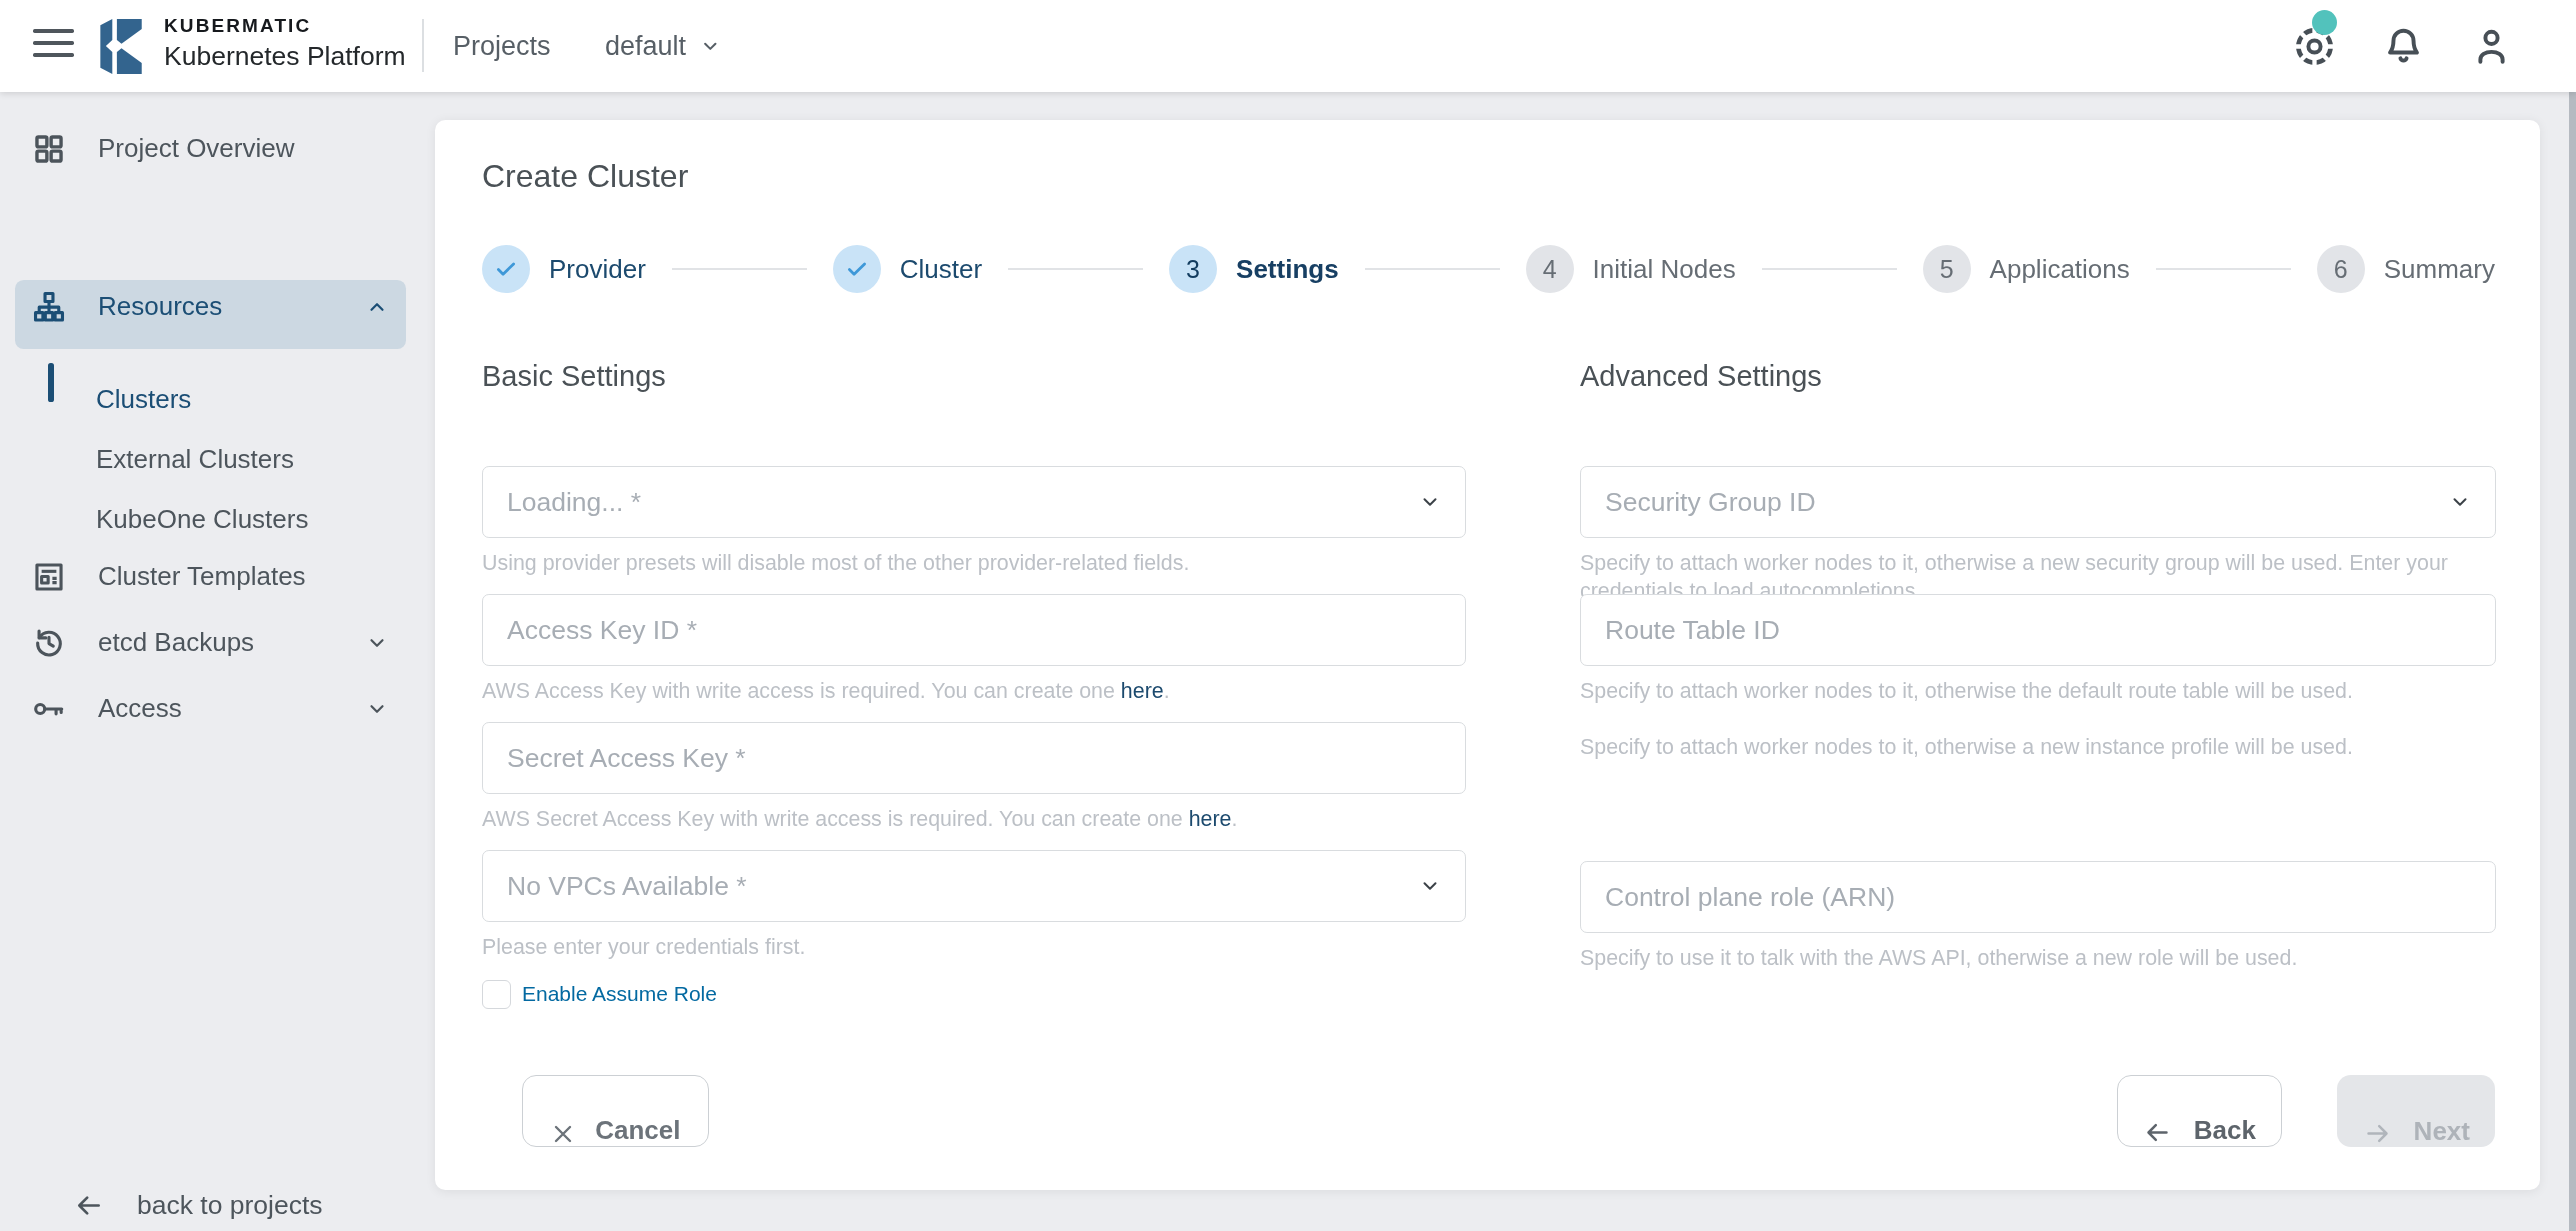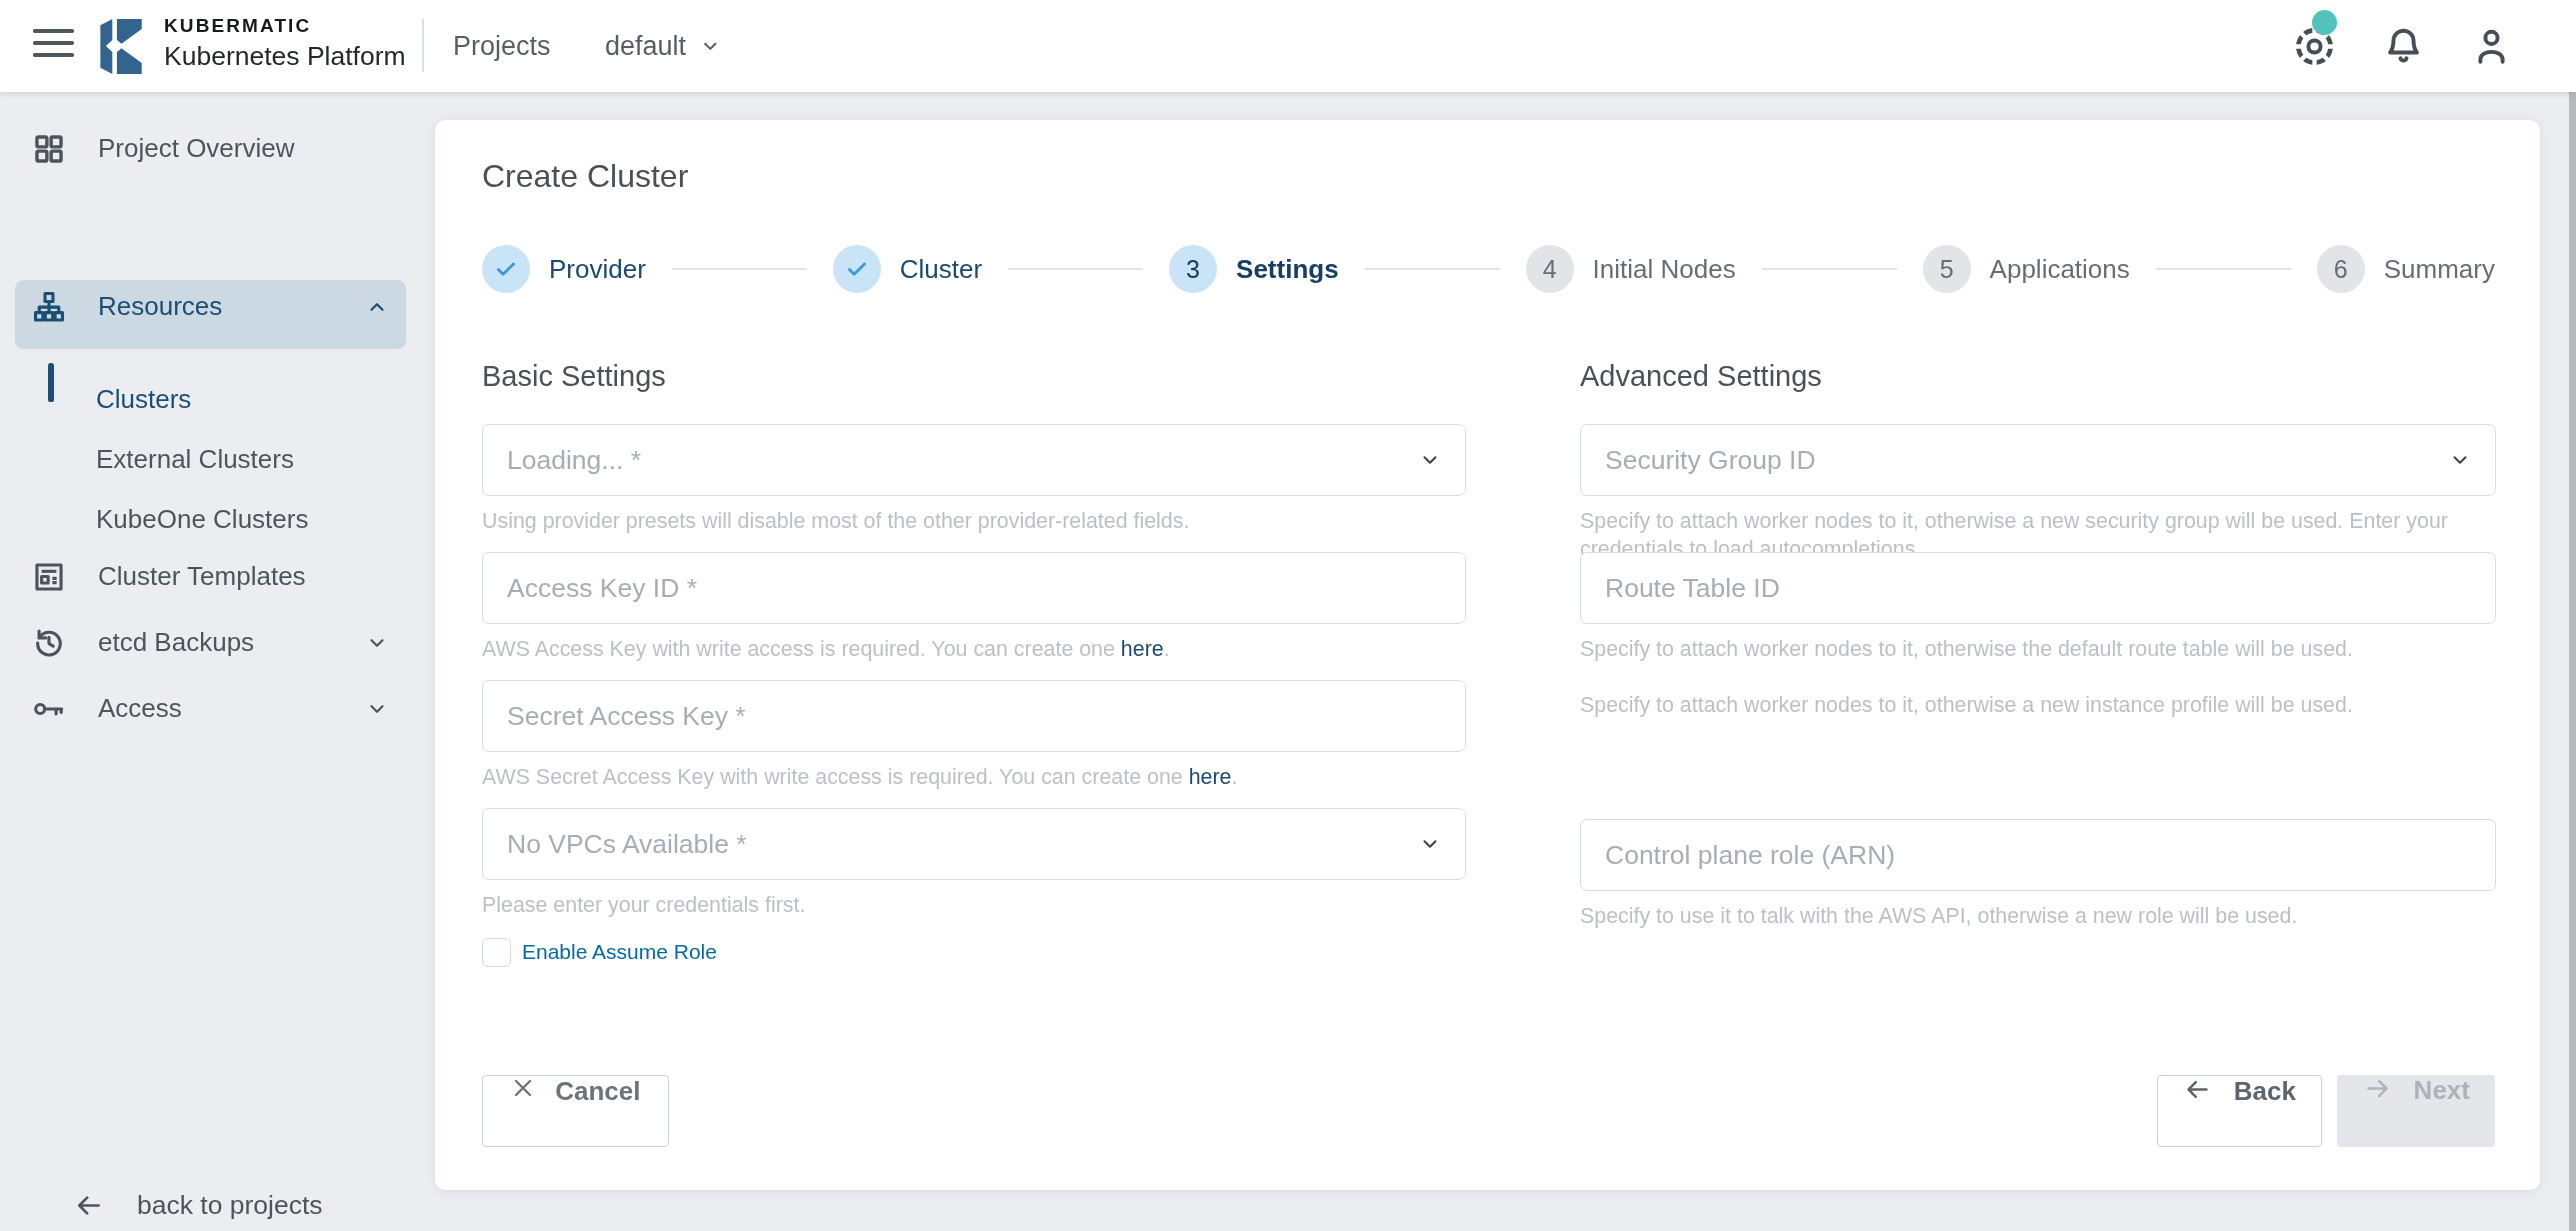--- a/index.html
+++ b/index.html
@@ -59,21 +59,21 @@
   .step.todo .circle { background:#e2e4e8; color:#666d74; }
   .step .lbl { margin-left:19px; font-size:26px; white-space:nowrap; }
   .step.done .lbl { color:#1c4a6e; }
   .step.active .lbl { color:#173f63; font-weight:700; }
   .step.todo .lbl { color:#666d74; }
   .connector { flex:1 1 0; height:1.7px; background:#e1e3e6; margin:0 26px; }
 
   .columns { display:flex; gap:114px; margin-top:67px; }
   .col-basic { width:984px; flex:none; }
   .col-adv { width:916px; flex:none; }
-  .section-h { font-size:29px; font-weight:400; color:#4a5156; margin-bottom:31px; }
+  .section-h { font-size:29px; font-weight:400; color:#4a5156; margin-bottom:73px; }
 
   .group { height:128px; }
   .ctrl {
     height:72px; width:100%; border:1.3px solid #d9dcdf; border-radius:6.9px; background:#fff;
     display:flex; align-items:center; padding:0 24px; position:relative;
   }
   .ctrl input {
     border:none; outline:none; width:100%; font-size:26.5px; color:#30363b; background:transparent;
     font-family:inherit;
   }
@@ -82,22 +82,22 @@
   .ctrl .dd { position:absolute; right:24px; top:24px; }
   .hint { margin-top:11px; font-size:21.4px; line-height:1.32; color:#bcc0c6; }
   .hint .link { color:#1c4a6e; font-weight:500; cursor:pointer; }
 
   .check-row { display:flex; align-items:center; margin-top:1.7px; cursor:pointer; }
   .checkbox { width:29px; height:29px; border:1.7px solid #d5d8dc; border-radius:6px; background:#fff; flex:none; }
   .check-row span.txt { margin-left:11px; font-size:21px; color:#0369a1; }
 
   .footer { position:absolute; left:47px; right:45px; bottom:43px; display:flex; justify-content:space-between; align-items:center; }
   .btn {
-    height:72px; border-radius:4px; display:flex; align-items:flex-start; justify-content:center;
-    font-size:26px; font-weight:700; cursor:pointer; gap:20.6px;
+    height:72px; border-radius:14px; display:flex; align-items:flex-end; justify-content:center;
+    font-size:26px; font-weight:700; cursor:pointer; gap:20.6px;margin-left:40px;
   }
   .btn-outline { background:#fff; border:1.3px solid #ccd0d4; color:#6c737a; }
   .btn-cancel { width:187px; }
   .btn-back { width:165px; color:#5d646b; }
   .btn-next { width:158px; background:#e4e6e9; border:none; color:#aeb3b9; cursor:default; }
   .right-btns { display:flex; gap:15.4px;padding-left:22px; }
 
   .vscrollbar { position:absolute; right:0; top:92px; width:6.9px; height:1139px; background:#b5bac1; }
 </style>
 </head>

